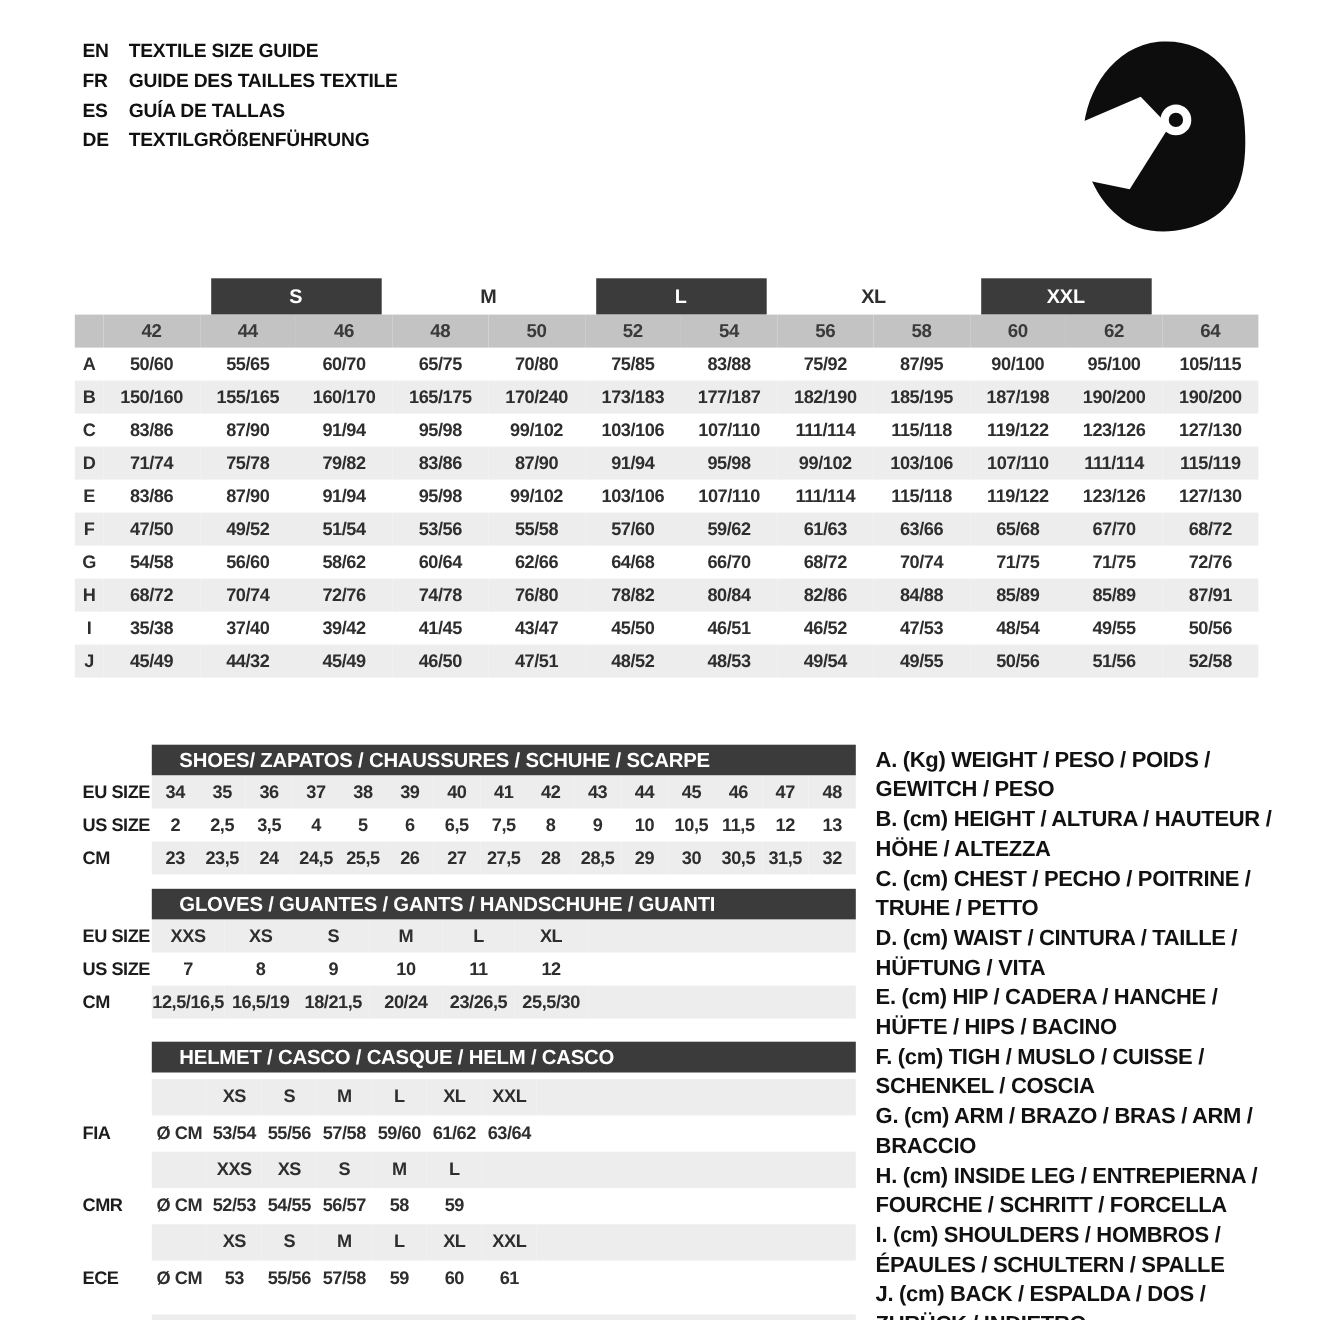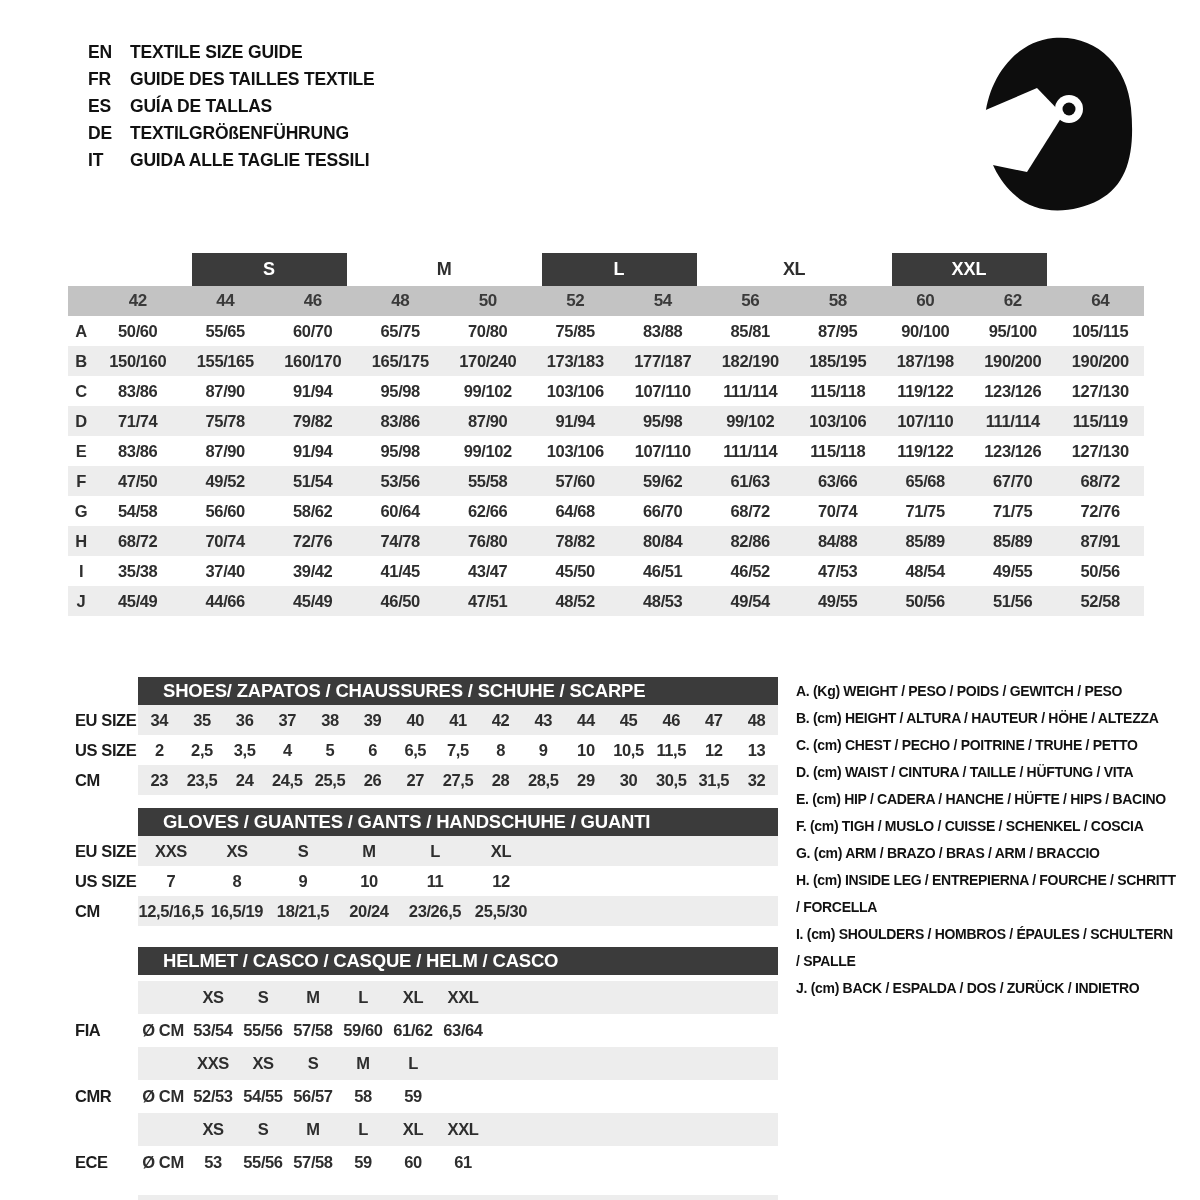--- a/index.html
+++ b/index.html
@@ -8,21 +8,21 @@
     width: 1200px; height: 1200px;
     background: #ffffff;
     font-family: "Liberation Sans", sans-serif;
     font-weight: bold;
     color: #2e2e2e;
   }
   .page { position: relative; width: 1200px; height: 1200px; overflow: hidden; background:#fff; }
 
   
   .lang-block { position: absolute; left: 75px; top: 36px; color: #111; }
-  .lang-row { display: flex; height: 27px; align-items: flex-end; font-size: 17.5px; letter-spacing: -0.2px; margin-left: 13px; }
+  .lang-row { display: flex; height: 27px; align-items: flex-start; font-size: 17.5px; letter-spacing: -0.2px; }
   .lang-code { width: 42px; }
 
   
   .helmet-icon { position: absolute; left: 975px; top: 30px; width: 165px; height: 190px; }
 
   
   .main-table {
     position: absolute; left: 68px; top: 252px; width: 1076px;
     border-collapse: collapse; table-layout: fixed;
     font-size: 16.5px; letter-spacing: -0.4px; text-align: center;
@@ -59,21 +59,21 @@
   .bar {
     background: #3b3b3b; color: #ffffff; height: 28px; line-height: 28px;
     text-align: left; padding-left: 25px; font-size: 18.5px; letter-spacing: -0.2px;
   }
   .gloves { margin-top: 12px; }
   .helmet { margin-top: 21px; }
   .bottom-strip { margin: 16px 0 0 70px; width: 640px; height: 10px; background: #ededed; }
 
   
   .legend { position: absolute; left: 796px; top: 678px; width: 380px; color: #111; }
-  .legend-item { font-size: 14px; line-height: 27px; letter-spacing: -0.3px; }
+  .legend-item { font-size: 20px; line-height: 27px; letter-spacing: -0.3px; }
 </style>
 </head>
 <body>
 
 <div class="page">
 
   <div class="lang-block">
 
       <div class="lang-row">
         <span class="lang-code">EN</span>
@@ -88,24 +88,20 @@
       <div class="lang-row">
         <span class="lang-code">ES</span>
         <span class="lang-title">GUÍA DE TALLAS</span>
       </div>
 
       <div class="lang-row">
         <span class="lang-code">DE</span>
         <span class="lang-title">TEXTILGRÖßENFÜHRUNG</span>
       </div>
 
-      <div class="lang-row">
-        <span class="lang-code">IT</span>
-        <span class="lang-title">GUIDA ALLE TAGLIE TESSILI</span>
-      </div>
 
   </div>
 
   <svg class="helmet-icon" viewBox="0 0 165 190">
     <path d="M 78 8 C 120 4 152 34 156 78 C 160 120 154 154 124 170 C 96 185 60 184 41 166 C 23 151 8 124 10 90 C 12 52 38 12 78 8 Z" fill="#0d0d0d"></path>
     <path d="M 6 82 L 62 58 L 88 85 L 52 142 L 8 133 Z" fill="#ffffff"></path>
     <circle cx="94" cy="79" r="14" fill="#ffffff"></circle>
     <circle cx="94" cy="79" r="6.5" fill="#0d0d0d"></circle>
   </svg>
 
@@ -163,21 +159,21 @@
     <tbody>
       <tr>
         <td class="row-label">A</td>
         <td>50/60</td>
           <td>55/65</td>
           <td>60/70</td>
           <td>65/75</td>
           <td>70/80</td>
           <td>75/85</td>
           <td>83/88</td>
-          <td>85/81</td>
+          <td>75/92</td>
           <td>87/95</td>
           <td>90/100</td>
           <td>95/100</td>
           <td>105/115</td>
       </tr>
       <tr>
         <td class="row-label">B</td>
         <td>150/160</td>
           <td>155/165</td>
           <td>160/170</td>
@@ -292,21 +288,21 @@
           <td>46/51</td>
           <td>46/52</td>
           <td>47/53</td>
           <td>48/54</td>
           <td>49/55</td>
           <td>50/56</td>
       </tr>
       <tr>
         <td class="row-label">J</td>
         <td>45/49</td>
-          <td>44/66</td>
+          <td>44/32</td>
           <td>45/49</td>
           <td>46/50</td>
           <td>47/51</td>
           <td>48/52</td>
           <td>48/53</td>
           <td>49/54</td>
           <td>49/55</td>
           <td>50/56</td>
           <td>51/56</td>
           <td>52/58</td>

